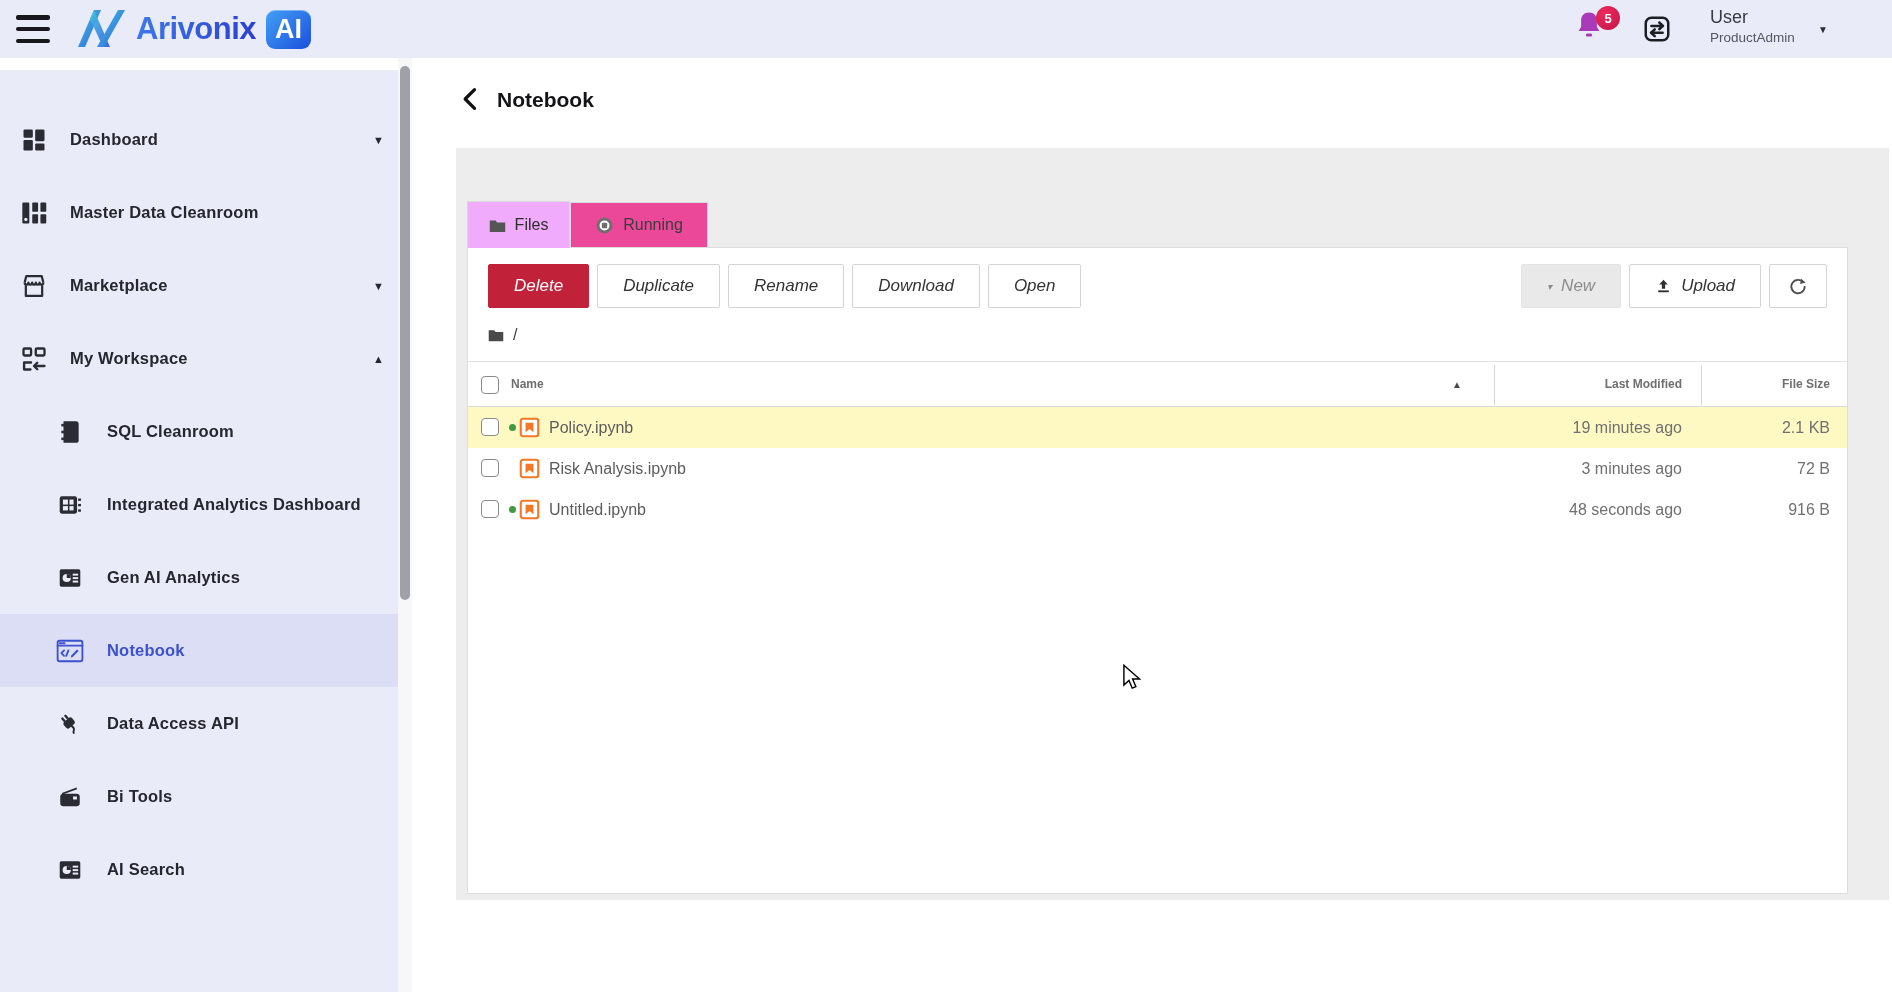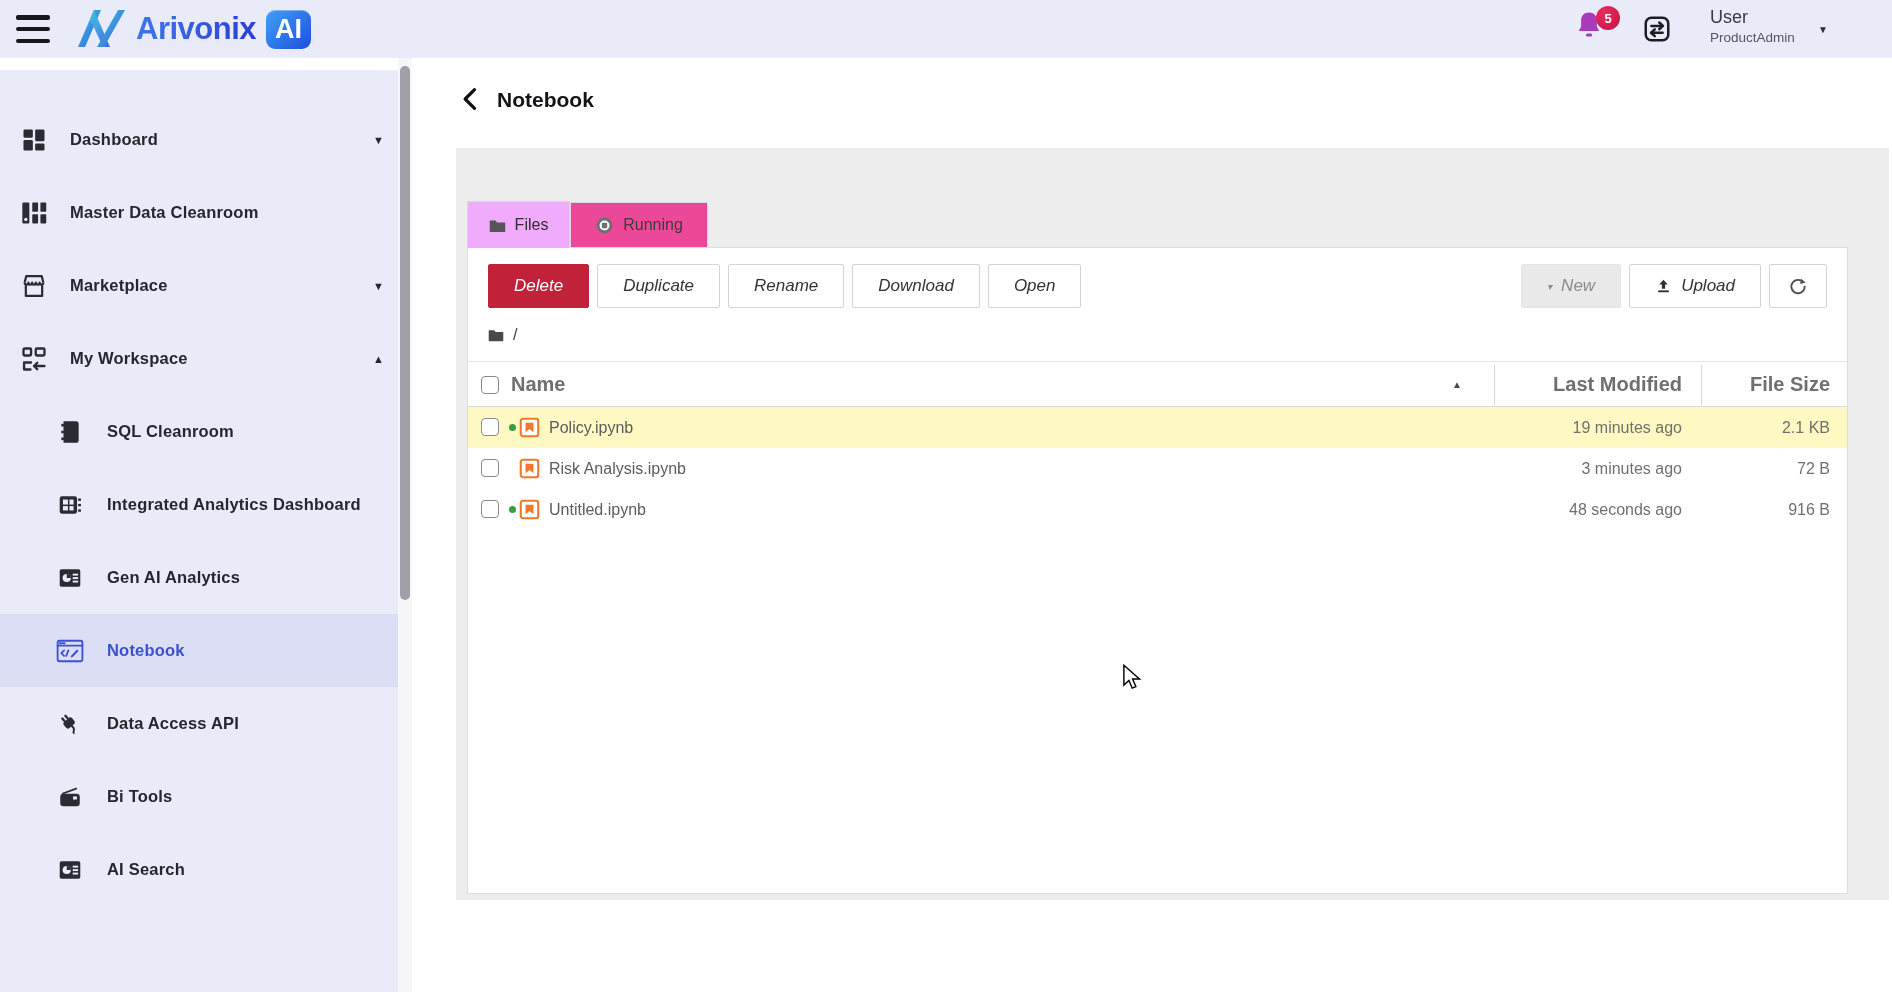--- a/index.html
+++ b/index.html
@@ -55,21 +55,21 @@
     border:1px solid #D4D4D4; border-radius:2px; font-size:17px; color:#333; padding:0 25px; cursor:pointer; font-family:"Liberation Sans",sans-serif;font-style:italic; }
   .btn-delete { background:#C2213A; border-color:#C2213A; color:#fff; }
   .btn-new { background:#E9E9E9; border-color:#E3E3E3; color:#8C8C8C; }
   .btn-new .dd-caret { font-size:10px; color:#8C8C8C; }
   .btn-refresh { width:58px; padding:0; }
 
   .breadcrumb { position:absolute; left:20px; top:72px; height:30px; display:flex; align-items:center; gap:9px; cursor:pointer; }
   .breadcrumb .crumb { font-size:16px; color:#3d3d3d; }
 
   .tbl-head { position:absolute; left:0; top:113px; width:100%; height:46px; border-top:1px solid #E3E3E3; border-bottom:1px solid #D9D9D9; }
-  .th-text { position:absolute; top:0; line-height:45px; font-size:20px; font-weight:600; color:#6F6F6F; }
+  .th-text { position:absolute; top:0; line-height:45px; font-size:12px; font-weight:600; color:#6F6F6F; }
   .chk { position:absolute; width:18px; height:18px; border:1.6px solid #8a8a8a; border-radius:4px; background:#fff; cursor:pointer; }
   .sep { position:absolute; top:3px; width:1px; height:40px; background:#D6D6D6; }
   .sort-caret { position:absolute; left:984px; top:0; line-height:45px; font-size:10px; color:#4a4a4a; }
 
   .rows { position:absolute; left:0; top:159px; width:100%; }
   .file-row { position:relative; height:41px; font-size:16px; cursor:pointer; }
   .file-row.shaded { background:#fef9c3; }
   .file-row .chk { top:11px; left:13px; }
   .run-dot { position:absolute; left:41px; top:17px; width:7px; height:7px; border-radius:50%; background:#3E9B41; }
   .nb-icon { position:absolute; left:51px; top:10px; width:21px; height:21px; }

